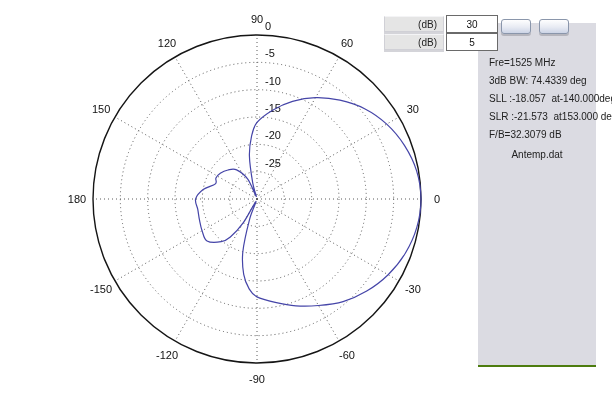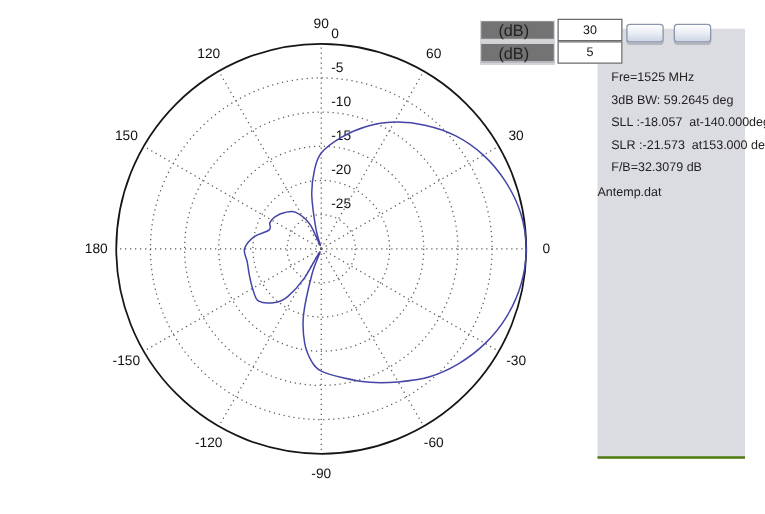--- a/index.html
+++ b/index.html
@@ -1,24 +1,24 @@
 <!DOCTYPE html>
 <html><head>
 <meta charset="utf-8">
 <style>
   html,body{margin:0;padding:0;background:#fff;}
   .stage{position:relative;width:612px;height:411px;background:#fff;overflow:hidden;
          font-family:"Liberation Sans", sans-serif;}
   #polar-plot{position:absolute;left:0;top:0;width:470px;height:411px;}
 
   
-  .ui-label{position:absolute;width:60px;height:16px;background:#737373;
+  .ui-label{position:absolute;width:60px;height:16px;background:#e5e5e5;
             border:1px solid #d0d0d6;border-top-color:#f4f4f6;
             box-shadow:0 2px 0 rgba(160,160,170,.45);
-            font-size:13px;color:#222;text-align:center;line-height:15px;
+            font-size:10px;color:#222;text-align:right;line-height:15px;
             padding-right:6px;box-sizing:border-box;z-index:3;}
   .ui-label.row1{left:384px;top:16px;}
   .ui-label.row2{left:384px;top:34px;}
 
   
   .ui-edit{position:absolute;width:52px;height:18px;background:#fff;
            border:1px solid #6a6a6a;box-sizing:border-box;
            font-family:"Liberation Sans", sans-serif;font-size:10px;color:#111;
            text-align:center;padding:0;z-index:4;}
   .ui-edit.row1{left:446px;top:15px;}
@@ -33,21 +33,21 @@
   .ui-btn.b1{left:501px;top:19px;}
   .ui-btn.b2{left:539px;top:19px;}
 
   
   .panel{position:absolute;left:478px;top:23px;width:118px;height:344px;
          background:#dbdbe2;border-bottom:2px solid #4d7c0f;
          box-sizing:border-box;z-index:2;}
   .panel .pline{font-size:10px;color:#222;line-height:18px;height:18px;
                 padding-left:11px;white-space:pre;}
   .panel .pline.first{margin-top:31px;}
-  .panel .pline.center{text-align:left;padding-left:0;}
+  .panel .pline.center{text-align:center;padding-left:0;}
   .panel .pline.gap{margin-top:2px;}
 </style>
 </head>
 <body>
 
 <div class="stage">
 
   <div id="polar-plot"><svg width="470" height="411" viewBox="0 0 470 411">
         <circle cx="257" cy="199" r="136.66666666666666" fill="none" stroke="#5a5a5a" stroke-width="1" stroke-dasharray="1 3"></circle>
         <circle cx="257" cy="199" r="109.33333333333333" fill="none" stroke="#5a5a5a" stroke-width="1" stroke-dasharray="1 3"></circle>
@@ -91,20 +91,20 @@
   <div class="ui-label row1">(dB)</div>
   <input class="ui-edit row1" value="30" style="">
   <button class="ui-btn b1"></button>
   <button class="ui-btn b2"></button>
 
   <div class="ui-label row2">(dB)</div>
   <input class="ui-edit row2" value="5" style="">
 
   <div class="panel">
     <div class="pline first">Fre=1525 MHz</div>
-    <div class="pline">3dB BW: 59.2645 deg</div>
+    <div class="pline">3dB BW: 74.4339 deg</div>
     <div class="pline">SLL :-18.057  at-140.000deg</div>
     <div class="pline">SLR :-21.573  at153.000 deg</div>
     <div class="pline">F/B=32.3079 dB</div>
     <div class="pline center gap">Antemp.dat</div>
   </div>
 
 </div>
 
 </body></html>

